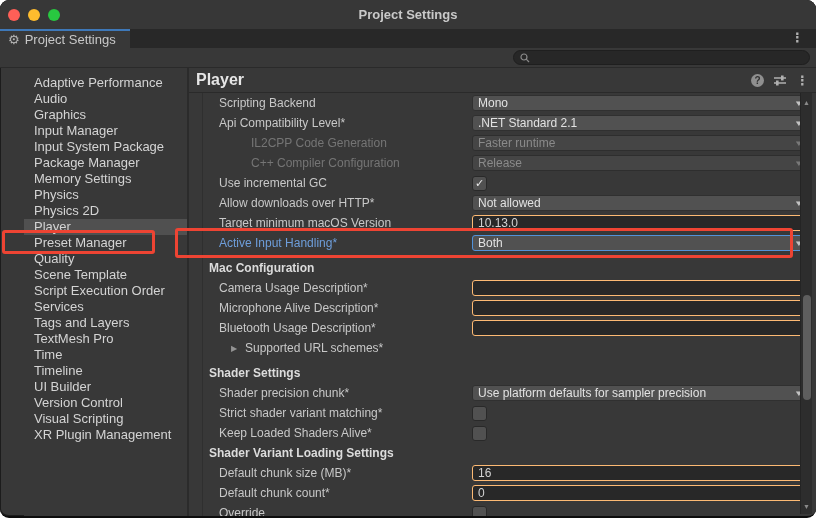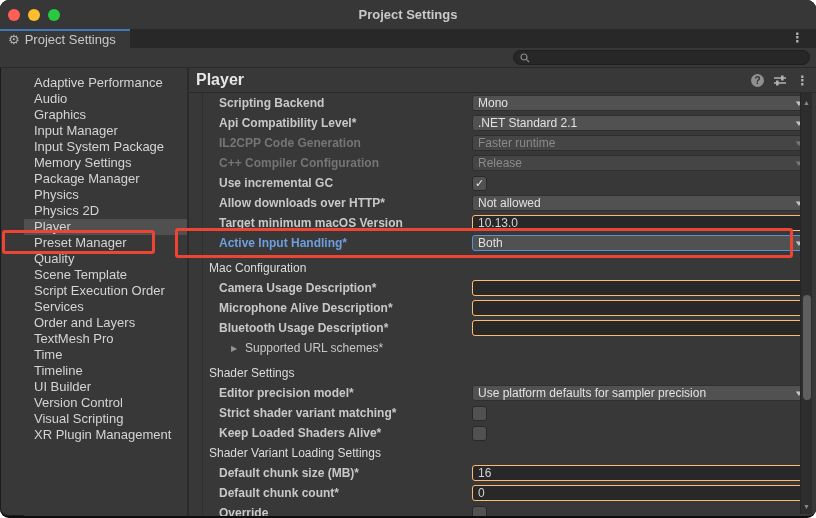--- a/index.html
+++ b/index.html
@@ -37,24 +37,24 @@
   .help-icon{width:13px; height:13px; border-radius:50%; background:#8f8f8f; color:#303030;
              font-size:10px; font-weight:bold; display:flex; align-items:center; justify-content:center; margin-right:9px;}
   .presets-icon{margin-right:9px; display:flex; align-items:center;}
   .panel-menu{color:#b0b0b0; font-size:13px; font-weight:bold; margin-right:7px;}
   .content{position:relative; height:423px; overflow:hidden;}
   .inner-line{position:absolute; left:13px; top:0; bottom:0; width:1px; background:#2f2f2f;}
   
   .row{position:relative; height:20px; display:flex; align-items:center;}
   .row:first-of-type{margin-top:4px;}
   .row.gap{margin-top:5px;}
-  .lbl{position:absolute; left:30px; font-size:12px; color:#c8c8c8; white-space:nowrap;font-weight:bold;}
-  .row.disabled .lbl{color:#757575;}
+  .lbl{position:absolute; left:30px; font-size:12px; color:#c8c8c8; white-space:nowrap;}
+  .row.disabled .lbl{color:#757575;margin-left:32px;}
   .lbl.blue{color:var(--modblue);}
-  .sec-lbl{position:absolute; left:20px; font-size:12px; font-weight:normal; color:#dcdcdc; white-space:nowrap;}
+  .sec-lbl{position:absolute; left:20px; font-size:12px; font-weight:bold; color:#dcdcdc; white-space:nowrap;}
   .fold-arrow{position:absolute; left:42px; font-size:8px; color:#949494;}
   .fold-lbl{position:absolute; left:56px; font-size:12px; color:#c8c8c8; white-space:nowrap;}
   .ctl{position:absolute; left:283px; width:337px;}
   .dd{height:16px; background:#515151; border:1px solid #303030; border-radius:3px;
       display:flex; align-items:center; padding:0 5px; color:#e2e2e2; font-size:12px;}
   .dd .dd-text{flex:1; white-space:nowrap; overflow:hidden;}
   .dd .dd-arrow{font-size:8px; color:#c2c2c2; transform:scaleX(1.3);}
   .dd.disabled{background:#454545; border-color:#2e2e2e; color:#8a8a8a;}
   .dd.disabled .dd-arrow{color:#787878;}
   .dd.focused{border-color:#5192d9;}
@@ -107,31 +107,31 @@
     </div>
   </div>
 
   <div class="body">
     <div class="sidebar" id="sidebar">
         <div class="side-item">Adaptive Performance</div>
         <div class="side-item">Audio</div>
         <div class="side-item">Graphics</div>
         <div class="side-item">Input Manager</div>
         <div class="side-item">Input System Package</div>
+        <div class="side-item">Package Manager</div>
         <div class="side-item">Memory Settings</div>
-        <div class="side-item">Package Manager</div>
         <div class="side-item">Physics</div>
         <div class="side-item">Physics 2D</div>
         <div class="side-item selected">Player</div>
         <div class="side-item">Preset Manager</div>
         <div class="side-item">Quality</div>
         <div class="side-item">Scene Template</div>
         <div class="side-item">Script Execution Order</div>
         <div class="side-item">Services</div>
-        <div class="side-item">Order and Layers</div>
+        <div class="side-item">Tags and Layers</div>
         <div class="side-item">TextMesh Pro</div>
         <div class="side-item">Time</div>
         <div class="side-item">Timeline</div>
         <div class="side-item">UI Builder</div>
         <div class="side-item">Version Control</div>
         <div class="side-item">Visual Scripting</div>
         <div class="side-item">XR Plugin Management</div>
       </div>
 
     <div class="main">
@@ -247,21 +247,21 @@
             </div>
           </div>
           <div class="row">
             <span class="fold-arrow">▶</span>
             <span class="fold-lbl">Supported URL schemes*</span>
           </div>
           <div class="row gap">
             <span class="sec-lbl">Shader Settings</span>
           </div>
           <div class="row">
-            <span class="lbl">Editor precision model*</span>
+            <span class="lbl">Shader precision chunk*</span>
             <div class="ctl">
               <div class="dd">
                 <span class="dd-text">Use platform defaults for sampler precision</span>
                 <span class="dd-arrow">▼</span>
               </div>
             </div>
           </div>
           <div class="row">
             <span class="lbl">Strict shader variant matching*</span>
             <div class="ctl">

